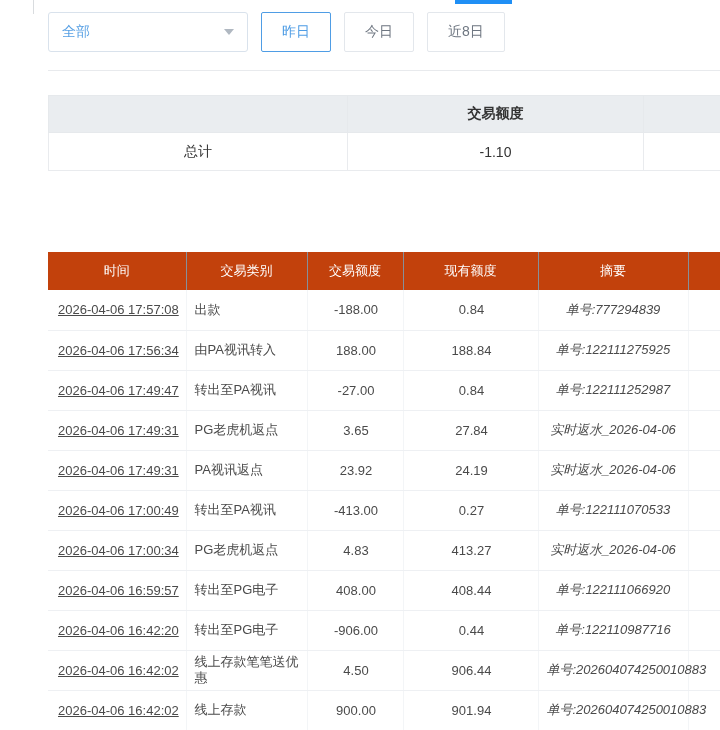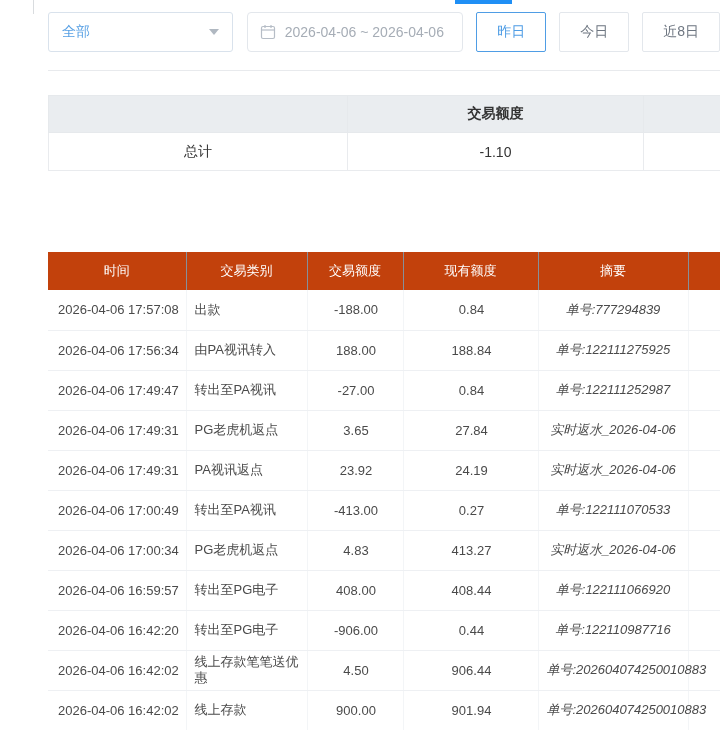--- a/index.html
+++ b/index.html
@@ -38,46 +38,37 @@
                       text-align:center; border:1px solid #e9ebee; }
 
   
   .main-table { position:absolute; left:48px; top:252px; width:840px;
                 border-collapse:collapse; table-layout:fixed; }
   .main-table th { background:#c2410c; color:#fff; font-weight:400; font-size:13px;
                    height:38px; text-align:center; border-right:1px solid #868f9a; }
   .main-table td { height:40px; font-size:13px; color:#4a4a4a; background:#fff;
                    border-bottom:1px solid #eef0f3; border-right:1px solid #f3f5f7;
                    padding:2px 8px; vertical-align:middle; }
-  .main-table td.col0 { text-align:left; padding-left:10px; white-space:nowrap; }
+  .main-table td.col0 { text-align:left; padding-left:10px; white-space:nowrap;text-decoration:underline; }
   .main-table td.col1 { text-align:left; line-height:1.25; }
   .main-table td.col2, .main-table td.col3 { text-align:center; padding-right:6px; white-space:nowrap; }
   .main-table td.col4 { text-align:center; white-space:nowrap;font-style:italic; }
 </style>
 </head>
 <body>
 
 <div class="tab-indicator"></div>
 <div class="edge-artifact"></div>
 
 <div class="filter-bar">
   <div class="select-box">
     <span class="value">全部</span>
     <span class="caret"></span>
   </div>
 
-  <div class="date-box">
-    <svg width="16" height="16" viewBox="0 0 16 16">
-      <rect x="1.5" y="2.5" width="13" height="12" rx="1.5" fill="none" stroke="#b6bdc6" stroke-width="1.2"></rect>
-      <line x1="1.5" y1="6" x2="14.5" y2="6" stroke="#b6bdc6" stroke-width="1.2"></line>
-      <line x1="5" y1="1" x2="5" y2="4" stroke="#b6bdc6" stroke-width="1.2"></line>
-      <line x1="11" y1="1" x2="11" y2="4" stroke="#b6bdc6" stroke-width="1.2"></line>
-    </svg>
-    <span>2026-04-06 ~ 2026-04-06</span>
-  </div>
 
   <button class="qbtn active">昨日</button>
   <button class="qbtn">今日</button>
   <button class="qbtn">近8日</button>
 </div>
 
 <div class="divider"></div>
 
 <table class="summary-table">
   <colgroup>

